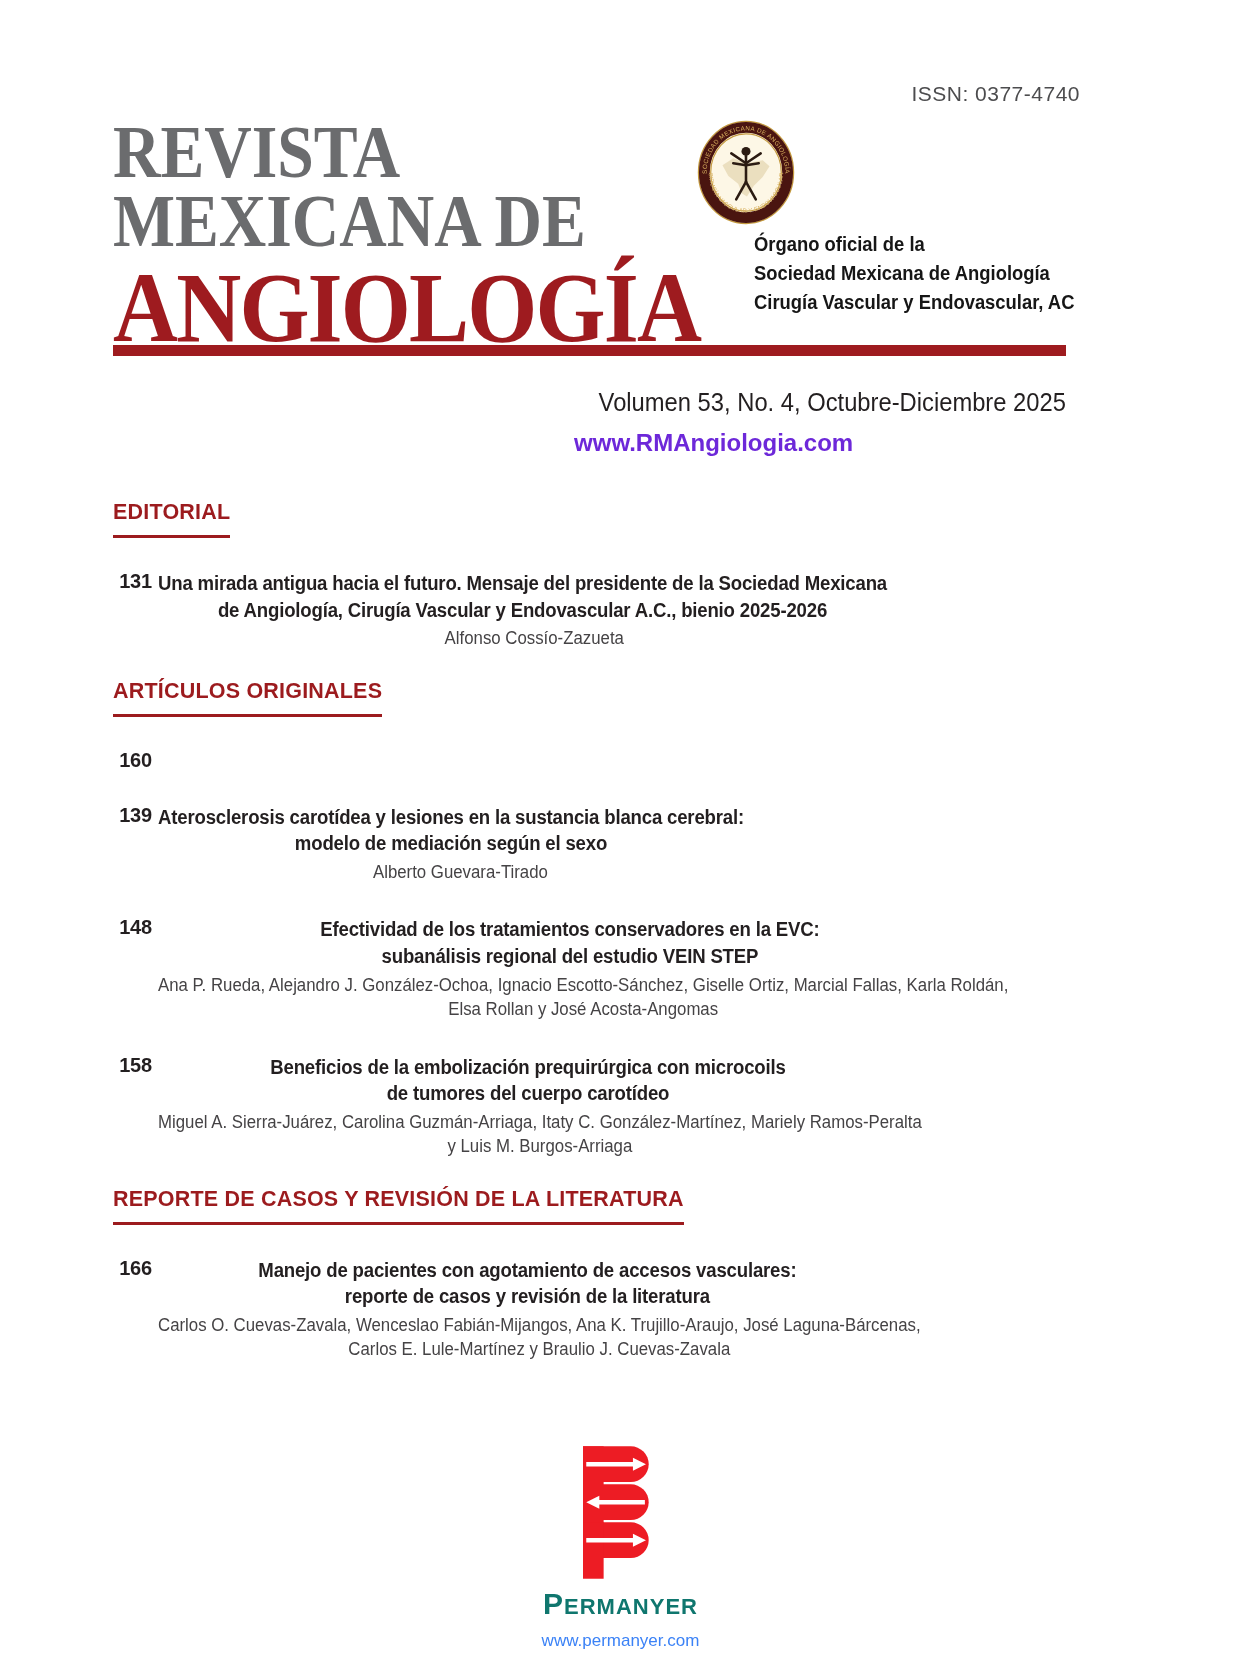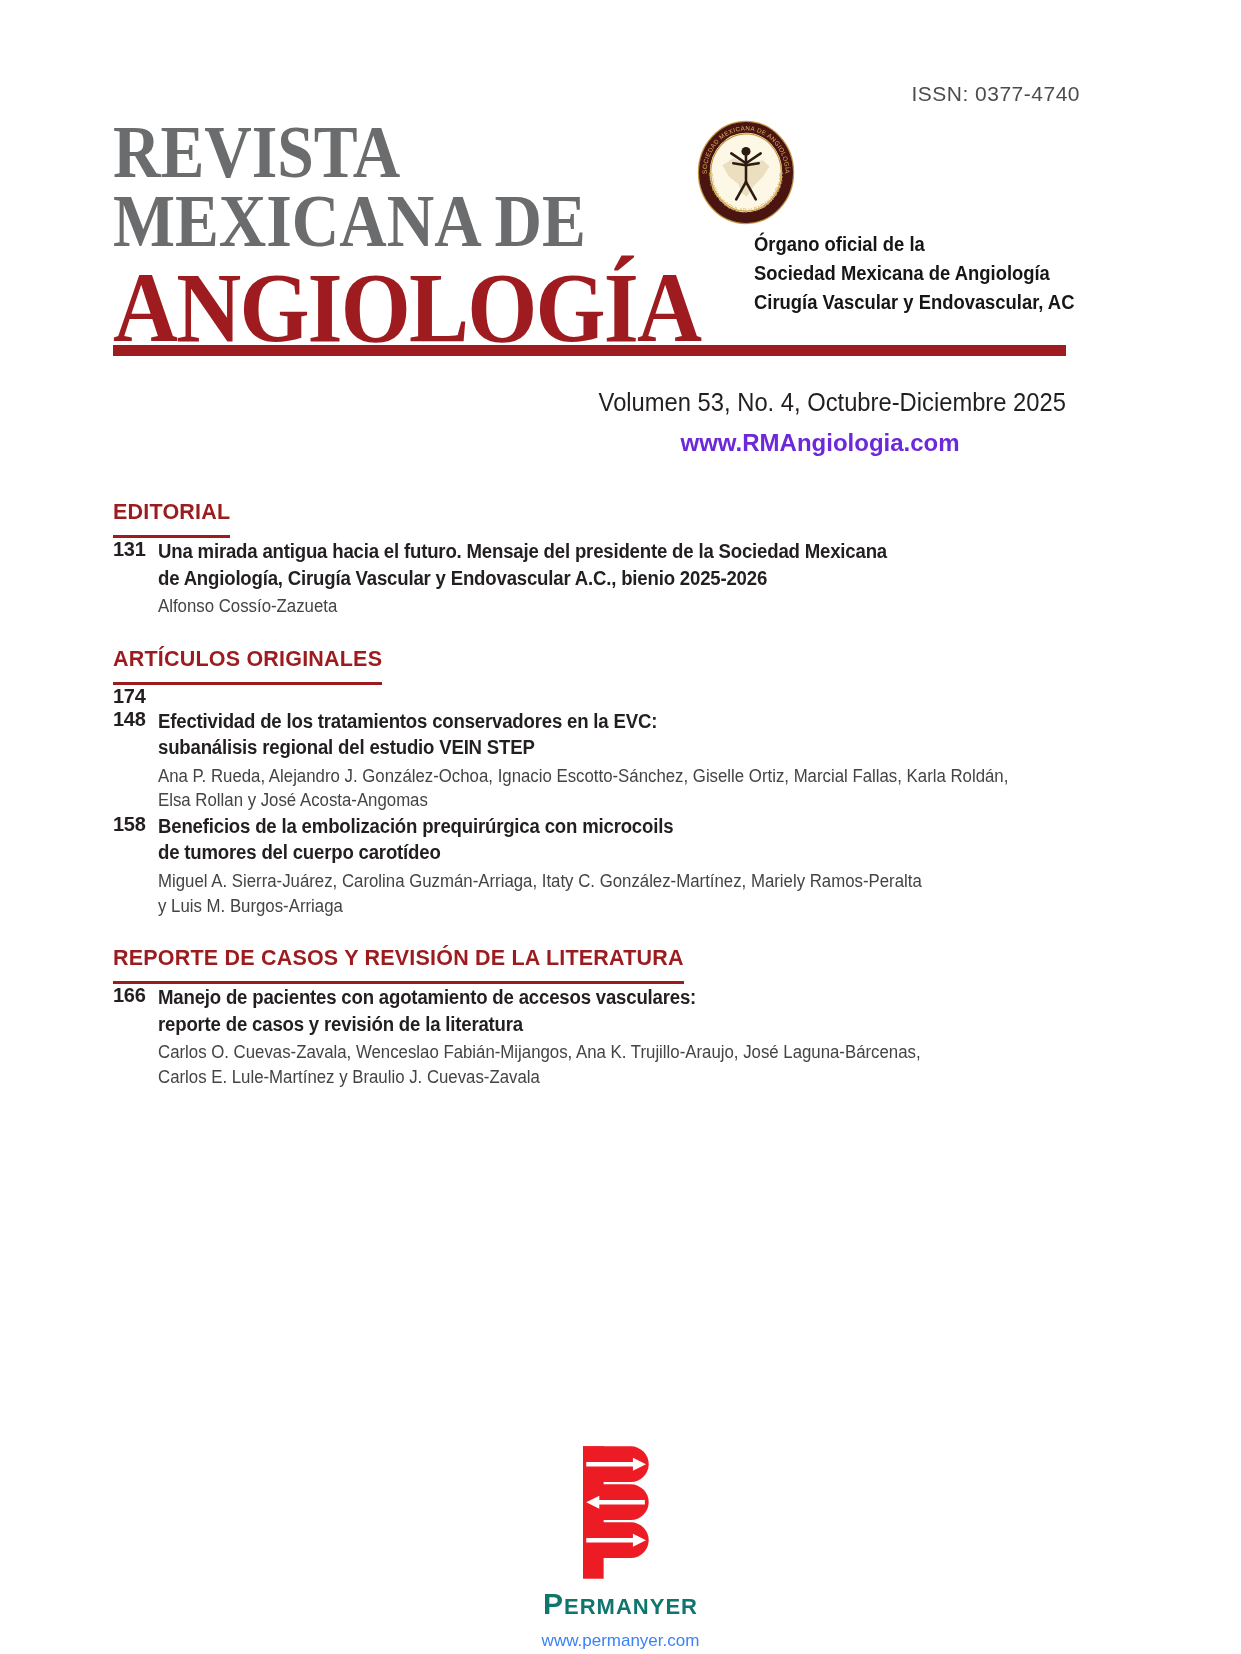--- a/index.html
+++ b/index.html
@@ -34,21 +34,21 @@
     font-size:20px; font-weight:bold; line-height:1.45; color:#161616;
     transform:scaleX(0.92); transform-origin:left top;
     white-space:nowrap;
   }
 
   .red-bar {
     position:absolute; left:113px; top:345px;
     width:953px; height:11px; background:#9e1b1f;
   }
 
-  .issue-info { position:absolute; top:388px; right:175px; text-align:center; }
+  .issue-info { position:absolute; top:388px; right:175px; text-align:left; }
   .issue-info .volume {
     font-size:25px; color:#231f20;
     transform:scaleX(0.95); transform-origin:right top; white-space:nowrap;
   }
   .issue-info .site {
     display:inline-block; margin-top:12px;
     font-size:24px; font-weight:bold; color:#6d28d9; text-decoration:none;
     white-space:nowrap;
   }
 
@@ -56,21 +56,21 @@
   .toc { position:absolute; left:113px; top:500px; width:1010px; }
   .sec-heading {
     display:inline-block;
     font-size:21.5px; font-weight:bold; color:#9c1b1e;
     letter-spacing:0.2px;
     padding-bottom:10px; border-bottom:3.5px solid #9c1b1e;
     white-space:nowrap;
   }
   .section { margin-bottom:28px; }
   .section + .section { margin-top:6px; }
-  .article { display:flex; margin-top:0; }
+  .article { display:flex; margin-top:32px;text-align:center; }
   .article .pg {
     width:45px; flex:0 0 45px;
     font-size:20px; font-weight:bold; color:#231f20;
     letter-spacing:-0.3px;
   }
   .art-title {
     font-size:20px; font-weight:bold; color:#231f20;
     line-height:1.33; letter-spacing:-0.2px;
     transform:scaleX(0.93); transform-origin:left top;
     white-space:nowrap;
@@ -164,23 +164,35 @@
             <div>Alfonso Cossío-Zazueta</div>
           </div>
         </div>
       </div>
     </div>
 
     <div class="section">
       <div class="sec-heading">ARTÍCULOS ORIGINALES</div>
 
       <div class="article">
-        <div class="pg">174</div>
-      </div>
-
+        <div class="pg">160</div>
+      </div>
+
+      <div class="article">
+        <div class="pg">139</div>
+        <div class="art-body">
+          <div class="art-title">
+            <div>Aterosclerosis carotídea y lesiones en la sustancia blanca cerebral:</div>
+            <div>modelo de mediación según el sexo</div>
+          </div>
+          <div class="art-authors">
+            <div>Alberto Guevara-Tirado</div>
+          </div>
+        </div>
+      </div>
 
       <div class="article">
         <div class="pg">148</div>
         <div class="art-body">
           <div class="art-title">
             <div>Efectividad de los tratamientos conservadores en la EVC:</div>
             <div>subanálisis regional del estudio VEIN STEP</div>
           </div>
           <div class="art-authors">
             <div>Ana P. Rueda, Alejandro J. González-Ochoa, Ignacio Escotto-Sánchez, Giselle Ortiz, Marcial Fallas, Karla Roldán,</div>

